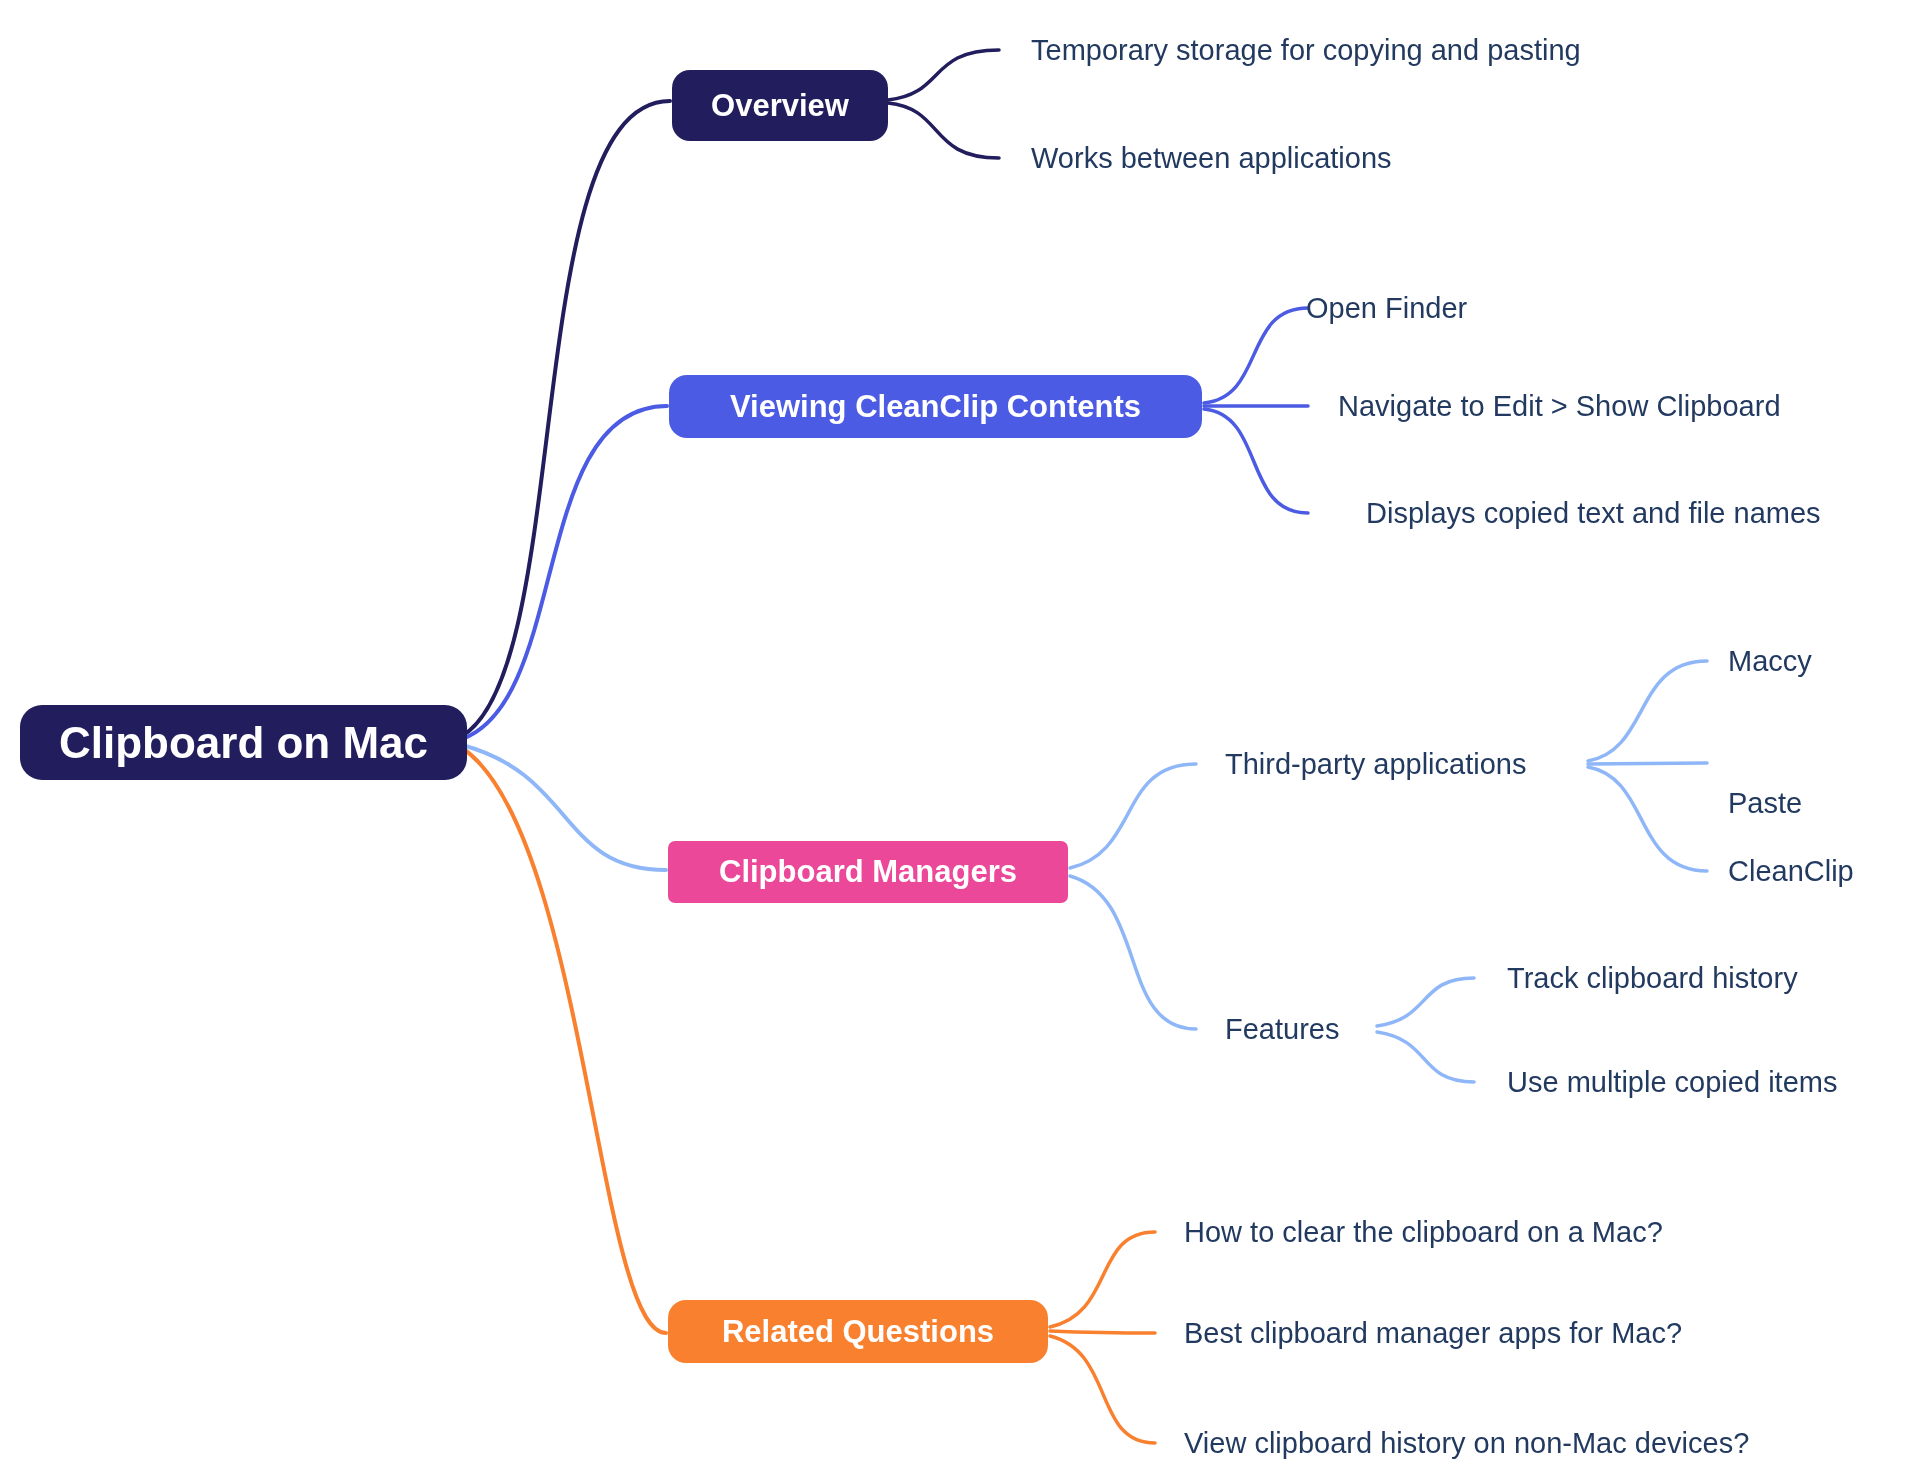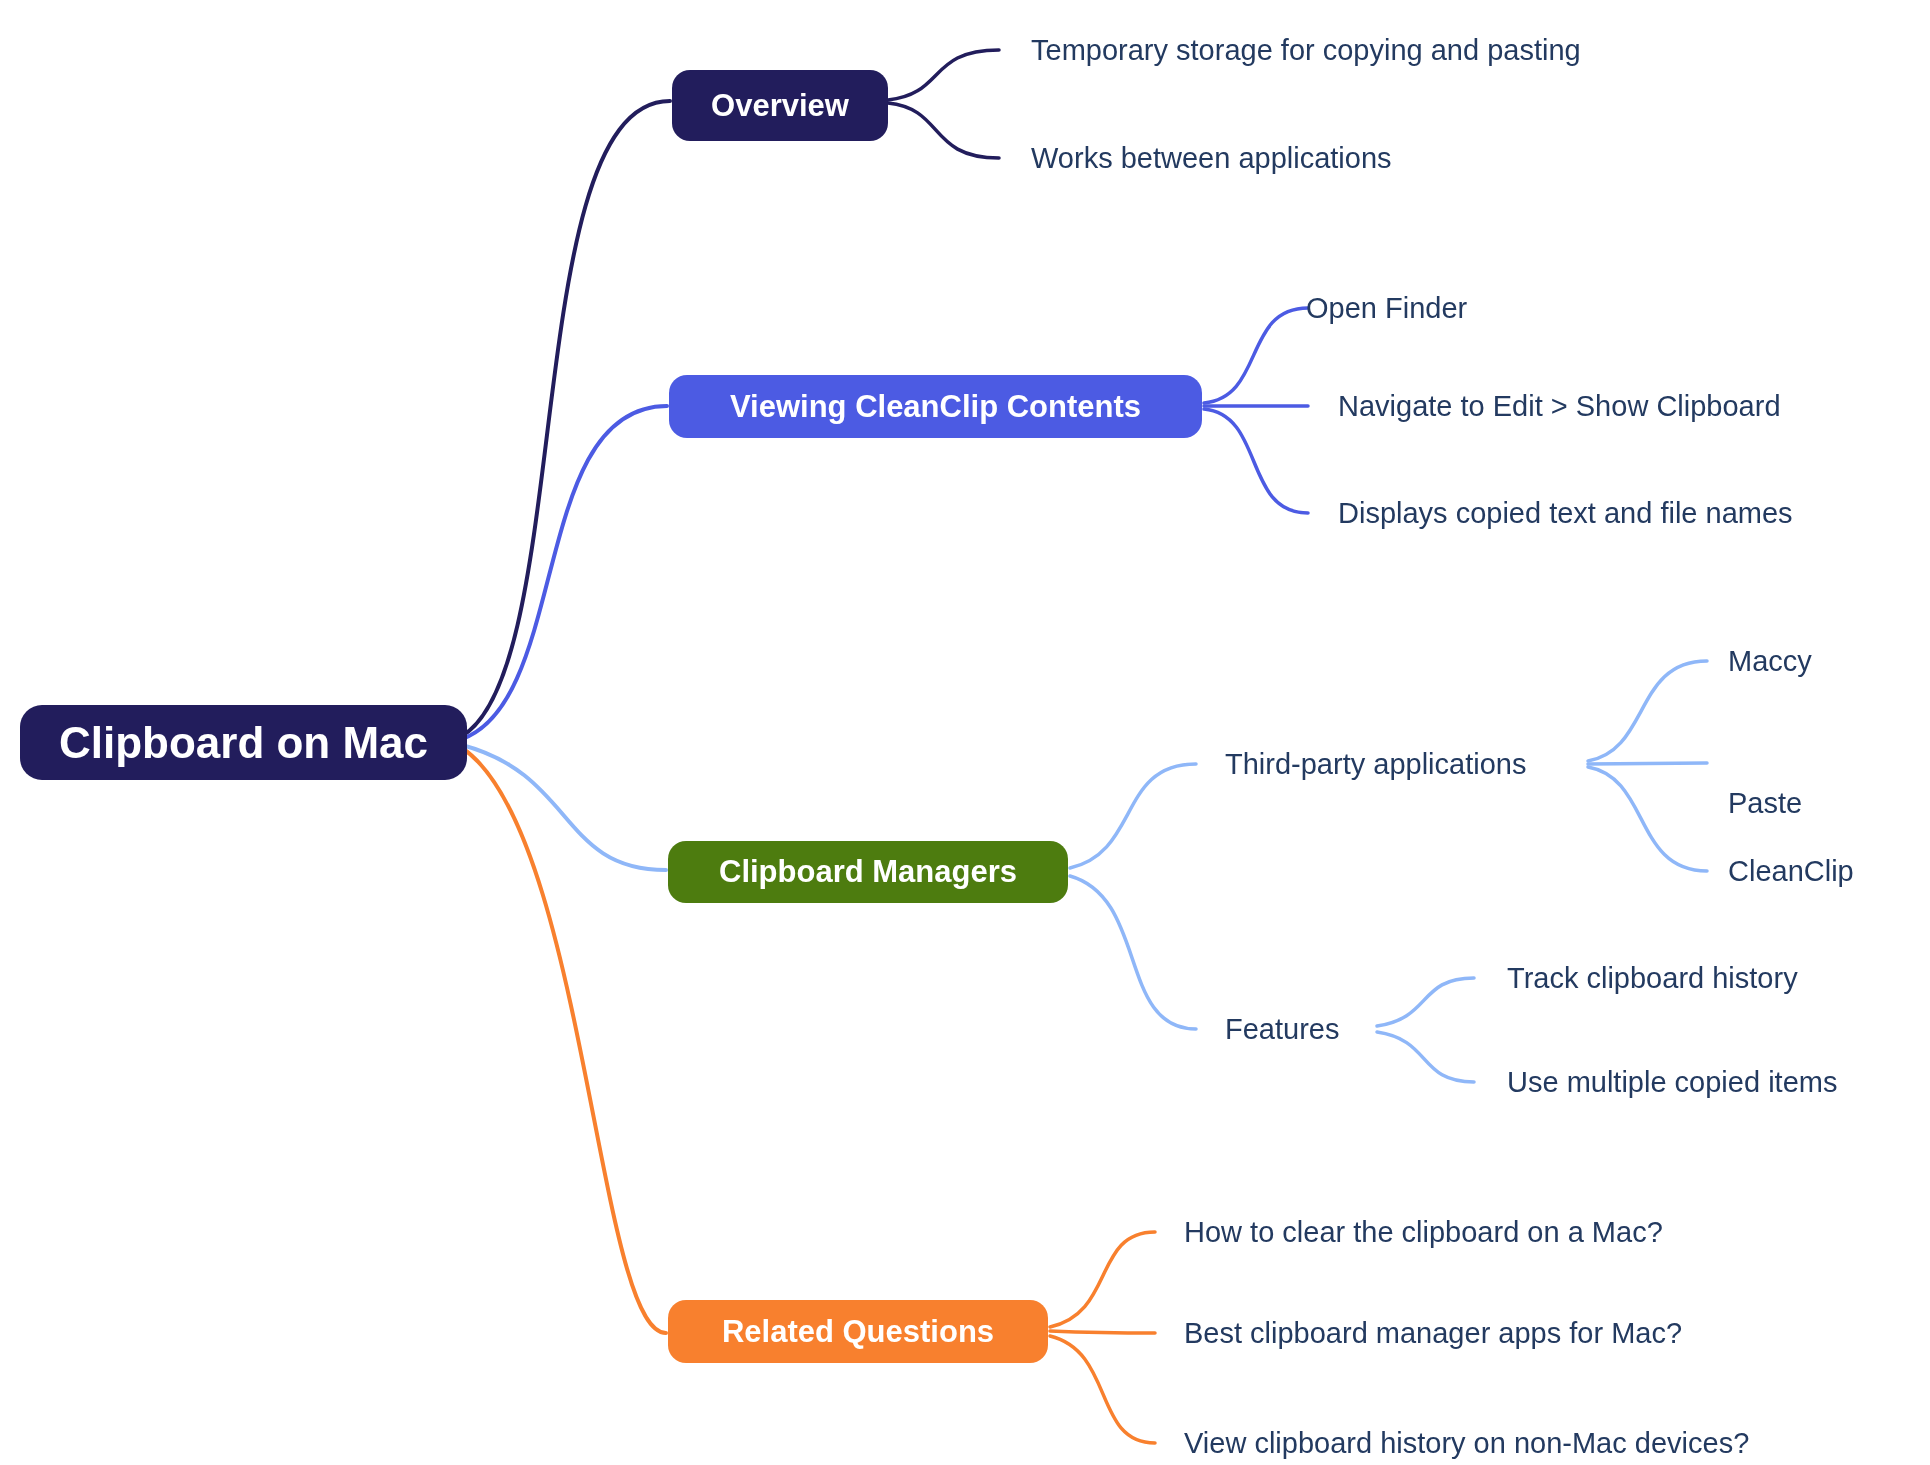--- a/index.html
+++ b/index.html
@@ -98,23 +98,23 @@
     <span>Overview</span>
   </div>
   <div class="leaf" style="left:1031px; top:50px;">Temporary storage for copying and pasting</div>
   <div class="leaf" style="left:1031px; top:158px;">Works between applications</div>
 
   <div class="pill pill-branch" style="left: 669px; top: 375px; width: 533px; height: 63px; background-color: rgb(76, 91, 227);">
     <span>Viewing CleanClip Contents</span>
   </div>
   <div class="leaf" style="left:1306px; top:308px;">Open Finder</div>
   <div class="leaf" style="left:1338px; top:406px;">Navigate to Edit &gt; Show Clipboard</div>
-  <div class="leaf" style="left:1338px; top:513px;">Displays copied text and file names</div>
+  <div class="leaf" style="left:1366px; top:513px;">Displays copied text and file names</div>
 
-  <div class="pill pill-branch" style="left: 668px; top: 841px; width: 400px; height: 62px; background-color: #4d7c0f;">
+  <div class="pill pill-branch" style="left: 668px; top: 841px; width: 400px; height: 62px; background-color: #ec4899; border-radius: 7px;">
     <span>Clipboard Managers</span>
   </div>
   <div class="leaf" style="left:1225px; top:764px;">Third-party applications</div>
   <div class="leaf" style="left:1728px; top:661px;">Maccy</div>
   <div class="leaf" style="left:1728px; top:763px;margin-top:40px;">Paste</div>
   <div class="leaf" style="left:1728px; top:871px;">CleanClip</div>
   <div class="leaf" style="left:1225px; top:1029px;">Features</div>
   <div class="leaf" style="left:1507px; top:978px;">Track clipboard history</div>
   <div class="leaf" style="left:1507px; top:1082px;">Use multiple copied items</div>
 

